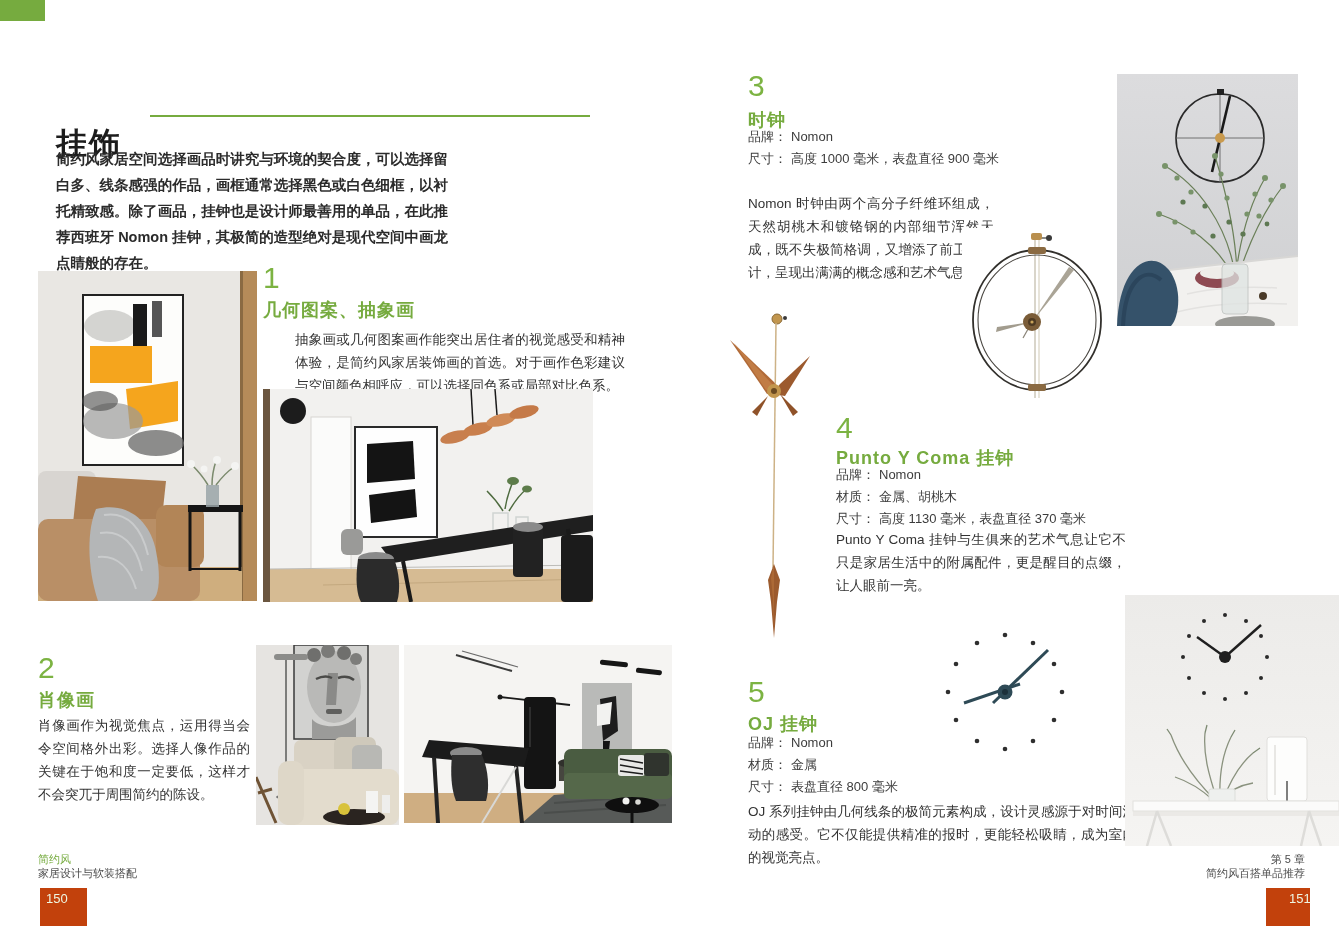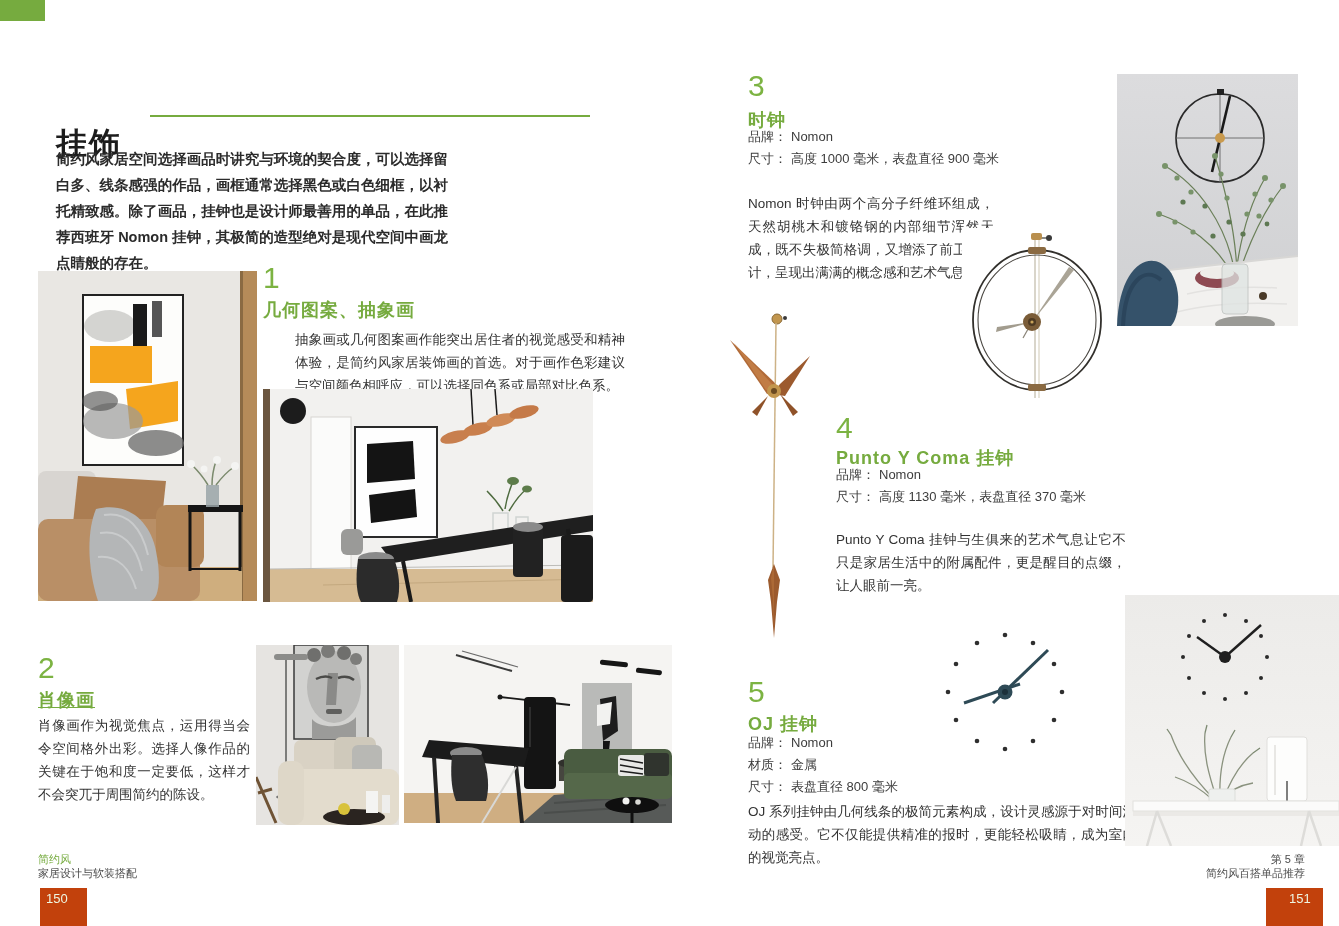--- a/index.html
+++ b/index.html
@@ -99,21 +99,21 @@
   <ellipse cx="113" cy="170" rx="18" ry="7" fill="#8a8a8a"></ellipse>
   <path d="M95,170 C92,192 94,206 98,213 L134,213 C138,200 136,182 131,170 Z" fill="#2b2b2b"></path>
   <rect x="78" y="140" width="22" height="26" rx="6" fill="#9a9a98"></rect>
   <rect x="250" y="136" width="30" height="52" rx="4" fill="#222"></rect>
   <rect x="298" y="146" width="32" height="67" rx="4" fill="#1b1b1b"></rect>
   <ellipse cx="265" cy="138" rx="15" ry="5" fill="#8a8a8a"></ellipse>
 </svg>
 </div>
 
 <div class="abs num" style="left:38px;top:652px;">2</div>
-<div class="abs sec-title" style="left:38px;top:688px;text-decoration:underline;">肖像画</div>
+<div class="abs sec-title" style="left:38px;top:688px;">肖像画</div>
 <div class="abs body-text" style="left:38px;top:714px;width:212px;">肖像画作为视觉焦点，运用得当会令空间格外出彩。选择人像作品的关键在于饱和度一定要低，这样才不会突兀于周围简约的陈设。</div>
 
 <div class="photo" style="left:256px;top:645px;width:143px;height:180px;">
 <svg viewBox="0 0 143 180" xmlns="http://www.w3.org/2000/svg">
   <rect width="143" height="180" fill="#e6e4e1"></rect>
   <rect x="38" y="0" width="74" height="94" fill="#d2d2d0" stroke="#3a3a3a" stroke-width="1.5"></rect>
   <ellipse cx="78" cy="42" rx="27" ry="36" fill="#b9b9b7"></ellipse>
   <circle cx="58" cy="10" r="7" fill="#6f6f6d"></circle>
       <circle cx="72" cy="6" r="7" fill="#7a7a78"></circle>
   <circle cx="88" cy="8" r="7" fill="#6f6f6d"></circle>
@@ -279,20 +279,21 @@
   <circle cx="52" cy="81" r="3" fill="#6b4a22"></circle>
   <polygon points="52,254 46,270 49,292 52,328 55,292 58,270" fill="#9c5b2e"></polygon>
   <polygon points="52,254 49,268 51,290 52,322" fill="#b8733c" opacity="0.6"></polygon>
 </svg>
 </div>
 
 <div class="abs num" style="left:836px;top:412px;">4</div>
 <div class="abs sec-title" style="left:836px;top:446px;">Punto Y Coma 挂钟</div>
 <div class="abs specs" style="left:836px;top:464px;">
   <div class="spec-row"><span class="spec-label">品牌：</span><span>Nomon</span></div>
+  <div class="spec-row"><span class="spec-label">材质：</span><span>金属、胡桃木</span></div>
   <div class="spec-row"><span class="spec-label">尺寸：</span><span>高度 1130 毫米，表盘直径 370 毫米</span></div>
 </div>
 <div class="abs body-text" style="left:836px;top:528px;width:290px;">Punto Y Coma 挂钟与生俱来的艺术气息让它不只是家居生活中的附属配件，更是醒目的点缀，让人眼前一亮。</div>
 
 <div class="abs num" style="left:748px;top:676px;">5</div>
 <div class="abs sec-title" style="left:748px;top:712px;">OJ 挂钟</div>
 <div class="abs specs" style="left:748px;top:732px;">
   <div class="spec-row"><span class="spec-label">品牌：</span><span>Nomon</span></div>
   <div class="spec-row"><span class="spec-label">材质：</span><span>金属</span></div>
   <div class="spec-row"><span class="spec-label">尺寸：</span><span>表盘直径 800 毫米</span></div>
@@ -356,13 +357,13 @@
   <line x1="150" y1="150" x2="150" y2="200" stroke="#e8e7e4" stroke-width="2"></line>
   <line x1="162" y1="186" x2="162" y2="206" stroke="#555" stroke-width="1.5"></line>
   <rect x="8" y="206" width="206" height="10" fill="#fbfbfa" stroke="#e2e1de"></rect>
   <rect x="8" y="216" width="206" height="5" fill="#e4e3e0" opacity="0.6"></rect>
   <path d="M32,216 L22,251 M32,216 L46,251 M184,216 L176,251 M184,216 L196,251" stroke="#dddcd9" stroke-width="2.5" fill="none"></path>
 </svg>
 </div>
 
 <div class="abs footer-small" style="right:34px;top:852px;text-align:right;">第 5 章</div>
 <div class="abs footer-small" style="right:34px;top:866px;text-align:center;">简约风百搭单品推荐</div>
-<div class="abs pagebox" style="left:1266px;top:888px;width:57px;height:38px;padding-left:23px;">151</div>
+<div class="abs pagebox" style="left:1266px;top:888px;width:44px;height:38px;padding-left:23px;">151</div>
 
 </body></html>

